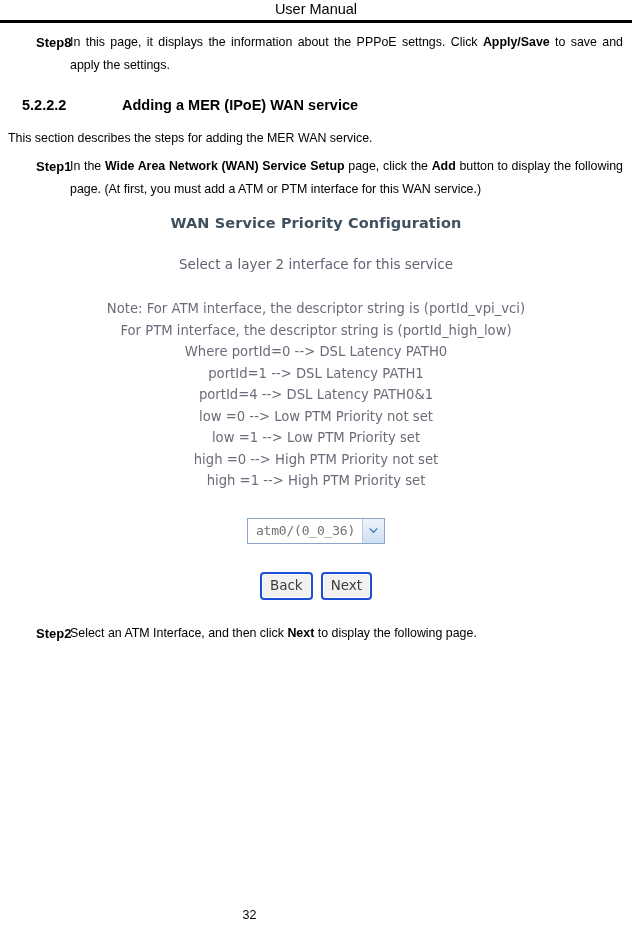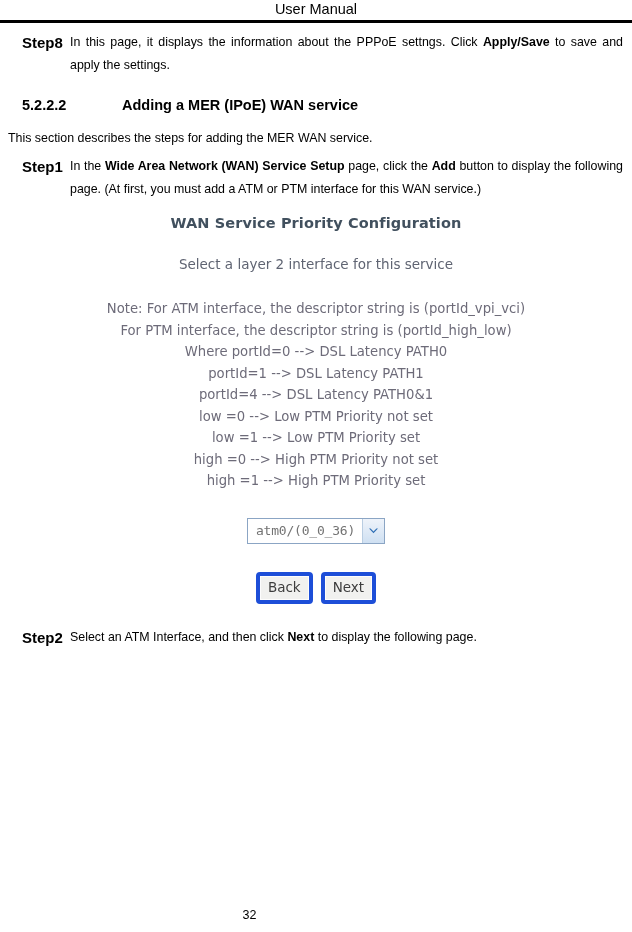--- a/index.html
+++ b/index.html
@@ -34,24 +34,24 @@
   
   .step {
     display: flex;
     align-items: flex-start;
     padding: 0;
     margin-top: 8px;
   }
   .step-label {
     width: 70px;
     flex: 0 0 70px;
-    padding-left: 22px;
+    padding-left: 36px;
     box-sizing: border-box;
     font-weight: bold;
-    font-size: 15px;
+    font-size: 13px;
     line-height: 23px;
     white-space: nowrap;
   }
   .step-body {
     flex: 1 1 auto;
     padding-right: 9px;
     font-size: 12.4px;
     line-height: 23px;
     text-align: justify;
     text-justify: inter-word;
@@ -143,21 +143,21 @@
   }
   .fake-select .arrow-box svg { display: block; }
 
   .shot-buttons {
     margin-top: 28px;
     display: flex;
     justify-content: center;
     gap: 8px;
   }
   .shot-btn {
-    border: 4px solid #1d4ed8;
+    border: 2px solid #1d4ed8;
     background: #f1f1ef;
     border-radius: 4px;
     padding: 3px 8px 4px 8px;
     font-family: "DejaVu Sans", sans-serif;
     font-size: 13.5px;
     color: #3d3d3d;
     box-shadow: inset 0 0 0 1px #fdfdfd;
     line-height: 17px;
   }
 

